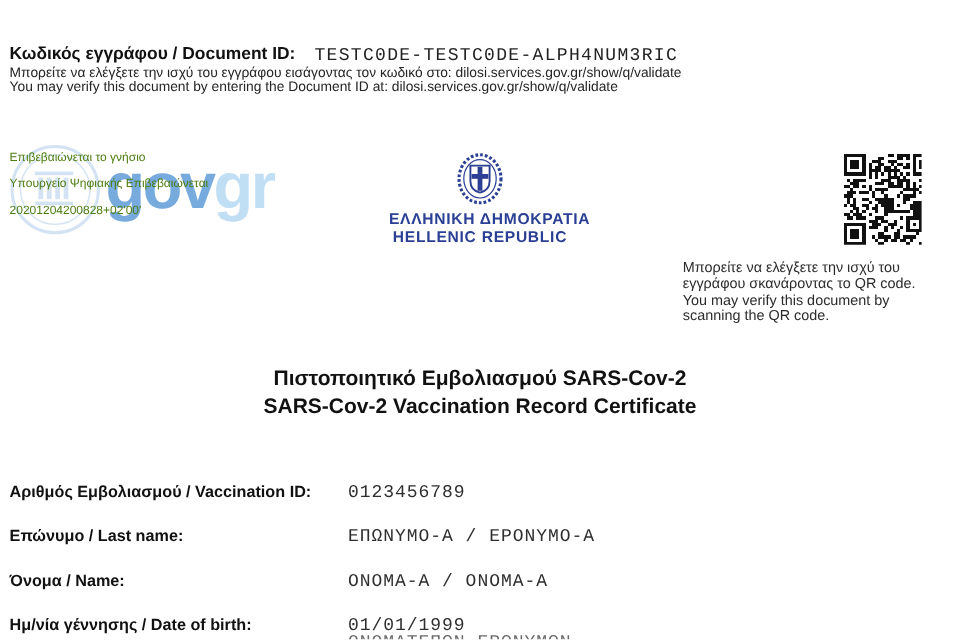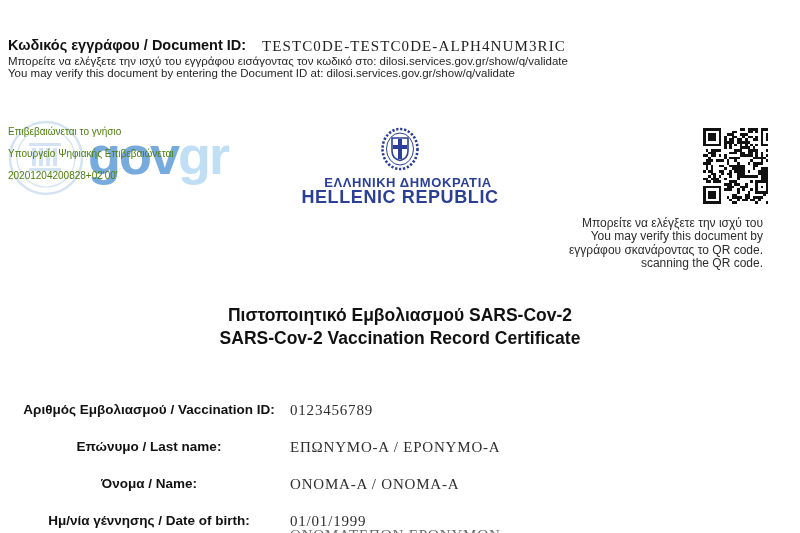--- a/index.html
+++ b/index.html
@@ -1,51 +1,51 @@
 <!DOCTYPE html>
 <html><head>
 <meta charset="utf-8">
 <style>
   html,body{margin:0;padding:0;background:#fff;}
   .page{
     position:relative;width:768px;height:533px;overflow:hidden;background:#fff;
     font-family:"Liberation Sans",sans-serif;color:#1a1a1a;
   }
-  .mono{font-family:Liberation Serif, serif;}
+  .mono{font-family:Liberation Mono, monospace;}
 
   
   .docid-label{position:absolute;left:8px;top:37px;font-size:14.5px;font-weight:bold;color:#111;}
   .docid-value{position:absolute;left:262px;top:38px;font-size:15px;letter-spacing:1.1px;color:#222;}
   .verify{position:absolute;left:8px;font-size:11.5px;color:#252525;}
   .verify.gr{top:55px;}
   .verify.en{top:67px;}
 
   
   .seal-bg{position:absolute;left:6px;top:118px;opacity:.38;}
   .watermark{position:absolute;left:88px;top:128px;font-size:54px;font-weight:bold;letter-spacing:-2px;line-height:1;font-family:Liberation Sans, sans-serif;}
   .watermark .wm-gov{color:#77abdd;}
   .watermark .wm-gr{color:#c0def4;}
   .stamp{position:absolute;left:8px;top:121px;font-size:10px;line-height:22px;color:#4d7c0f;}
 
   
   .emblem-block{position:absolute;left:0;top:127px;width:800px;text-align:center;pointer-events:none;}
   .emblem-svg{display:block;margin:0 auto 4px auto;}
   .rep-gr{font-size:13px;font-weight:bold;letter-spacing:.6px;color:#2b3f94;line-height:15px;margin-left:16px;}
-  .rep-en{font-size:18px;font-weight:bold;letter-spacing:.6px;color:#2b3f94;line-height:15px;}
+  .rep-en{font-size:13px;font-weight:bold;letter-spacing:.6px;color:#2b3f94;line-height:15px;}
 
   
   .qr{position:absolute;left:703px;top:128px;}
-  .qr-caption{position:absolute;right:5px;top:217px;text-align:right;font-size:12px;line-height:13.4px;color:#2b2b2b;}
+  .qr-caption{position:absolute;right:5px;top:217px;font-size:12px;line-height:13.4px;color:#2b2b2b;}
 
   
   .title{position:absolute;left:0;top:304px;width:800px;text-align:center;font-size:17.5px;font-weight:bold;line-height:22.5px;color:#111;}
 
   
   .fields{position:absolute;left:8px;top:402px;right:0;}
-  .frow{display:flex;align-items:flex-start;height:36.9px;text-align:center;}
+  .frow{display:flex;align-items:flex-start;height:36.9px;}
   .flabel{width:282px;font-size:13.5px;font-weight:bold;color:#111;}
   .fvalue{font-size:15px;letter-spacing:.8px;color:#2e2e2e;}
   .partial-value{position:absolute;left:290px;top:527px;font-size:15px;letter-spacing:.8px;color:#6a6a6a;}
 </style>
 </head>
 <body>
 
 <div class="page">
 
   <div class="docid-label">Κωδικός εγγράφου / Document ID:</div>
@@ -85,22 +85,22 @@
     <div class="rep-gr">ΕΛΛΗΝΙΚΗ ΔΗΜΟΚΡΑΤΙΑ</div>
     <div class="rep-en">HELLENIC REPUBLIC</div>
   </div>
 
   <svg id="qr-svg" class="qr" width="76" height="76" viewBox="0 0 29 29" style="shape-rendering:crispEdges">
       <path d="M0 0h1v1h-1zM1 0h1v1h-1zM2 0h1v1h-1zM3 0h1v1h-1zM4 0h1v1h-1zM5 0h1v1h-1zM6 0h1v1h-1zM14 0h1v1h-1zM15 0h1v1h-1zM17 0h1v1h-1zM18 0h1v1h-1zM19 0h1v1h-1zM20 0h1v1h-1zM22 0h1v1h-1zM23 0h1v1h-1zM24 0h1v1h-1zM25 0h1v1h-1zM26 0h1v1h-1zM27 0h1v1h-1zM28 0h1v1h-1zM0 1h1v1h-1zM6 1h1v1h-1zM11 1h1v1h-1zM12 1h1v1h-1zM17 1h1v1h-1zM18 1h1v1h-1zM20 1h1v1h-1zM22 1h1v1h-1zM28 1h1v1h-1zM0 2h1v1h-1zM2 2h1v1h-1zM3 2h1v1h-1zM4 2h1v1h-1zM6 2h1v1h-1zM9 2h1v1h-1zM10 2h1v1h-1zM11 2h1v1h-1zM14 2h1v1h-1zM15 2h1v1h-1zM16 2h1v1h-1zM22 2h1v1h-1zM24 2h1v1h-1zM25 2h1v1h-1zM26 2h1v1h-1zM28 2h1v1h-1zM0 3h1v1h-1zM2 3h1v1h-1zM3 3h1v1h-1zM4 3h1v1h-1zM6 3h1v1h-1zM8 3h1v1h-1zM11 3h1v1h-1zM12 3h1v1h-1zM15 3h1v1h-1zM17 3h1v1h-1zM18 3h1v1h-1zM20 3h1v1h-1zM22 3h1v1h-1zM24 3h1v1h-1zM25 3h1v1h-1zM26 3h1v1h-1zM28 3h1v1h-1zM0 4h1v1h-1zM2 4h1v1h-1zM3 4h1v1h-1zM4 4h1v1h-1zM6 4h1v1h-1zM8 4h1v1h-1zM10 4h1v1h-1zM11 4h1v1h-1zM13 4h1v1h-1zM14 4h1v1h-1zM16 4h1v1h-1zM19 4h1v1h-1zM20 4h1v1h-1zM22 4h1v1h-1zM24 4h1v1h-1zM25 4h1v1h-1zM26 4h1v1h-1zM28 4h1v1h-1zM0 5h1v1h-1zM6 5h1v1h-1zM8 5h1v1h-1zM9 5h1v1h-1zM10 5h1v1h-1zM11 5h1v1h-1zM13 5h1v1h-1zM14 5h1v1h-1zM15 5h1v1h-1zM16 5h1v1h-1zM17 5h1v1h-1zM22 5h1v1h-1zM28 5h1v1h-1zM0 6h1v1h-1zM1 6h1v1h-1zM2 6h1v1h-1zM3 6h1v1h-1zM4 6h1v1h-1zM5 6h1v1h-1zM6 6h1v1h-1zM8 6h1v1h-1zM10 6h1v1h-1zM12 6h1v1h-1zM14 6h1v1h-1zM16 6h1v1h-1zM18 6h1v1h-1zM20 6h1v1h-1zM22 6h1v1h-1zM23 6h1v1h-1zM24 6h1v1h-1zM25 6h1v1h-1zM26 6h1v1h-1zM27 6h1v1h-1zM28 6h1v1h-1zM8 7h1v1h-1zM10 7h1v1h-1zM14 7h1v1h-1zM15 7h1v1h-1zM16 7h1v1h-1zM17 7h1v1h-1zM19 7h1v1h-1zM1 8h1v1h-1zM3 8h1v1h-1zM4 8h1v1h-1zM5 8h1v1h-1zM6 8h1v1h-1zM12 8h1v1h-1zM13 8h1v1h-1zM14 8h1v1h-1zM17 8h1v1h-1zM18 8h1v1h-1zM19 8h1v1h-1zM20 8h1v1h-1zM24 8h1v1h-1zM26 8h1v1h-1zM27 8h1v1h-1zM28 8h1v1h-1zM2 9h1v1h-1zM3 9h1v1h-1zM4 9h1v1h-1zM10 9h1v1h-1zM11 9h1v1h-1zM12 9h1v1h-1zM14 9h1v1h-1zM15 9h1v1h-1zM17 9h1v1h-1zM18 9h1v1h-1zM20 9h1v1h-1zM22 9h1v1h-1zM26 9h1v1h-1zM0 10h1v1h-1zM1 10h1v1h-1zM3 10h1v1h-1zM4 10h1v1h-1zM6 10h1v1h-1zM8 10h1v1h-1zM14 10h1v1h-1zM15 10h1v1h-1zM16 10h1v1h-1zM17 10h1v1h-1zM18 10h1v1h-1zM20 10h1v1h-1zM22 10h1v1h-1zM24 10h1v1h-1zM26 10h1v1h-1zM28 10h1v1h-1zM2 11h1v1h-1zM8 11h1v1h-1zM10 11h1v1h-1zM11 11h1v1h-1zM12 11h1v1h-1zM13 11h1v1h-1zM19 11h1v1h-1zM20 11h1v1h-1zM21 11h1v1h-1zM22 11h1v1h-1zM23 11h1v1h-1zM27 11h1v1h-1zM28 11h1v1h-1zM1 12h1v1h-1zM2 12h1v1h-1zM3 12h1v1h-1zM5 12h1v1h-1zM6 12h1v1h-1zM7 12h1v1h-1zM9 12h1v1h-1zM12 12h1v1h-1zM18 12h1v1h-1zM22 12h1v1h-1zM24 12h1v1h-1zM27 12h1v1h-1zM0 13h1v1h-1zM1 13h1v1h-1zM2 13h1v1h-1zM9 13h1v1h-1zM13 13h1v1h-1zM17 13h1v1h-1zM19 13h1v1h-1zM20 13h1v1h-1zM21 13h1v1h-1zM22 13h1v1h-1zM27 13h1v1h-1zM28 13h1v1h-1zM1 14h1v1h-1zM3 14h1v1h-1zM6 14h1v1h-1zM7 14h1v1h-1zM10 14h1v1h-1zM11 14h1v1h-1zM12 14h1v1h-1zM13 14h1v1h-1zM14 14h1v1h-1zM15 14h1v1h-1zM19 14h1v1h-1zM20 14h1v1h-1zM25 14h1v1h-1zM28 14h1v1h-1zM1 15h1v1h-1zM3 15h1v1h-1zM8 15h1v1h-1zM11 15h1v1h-1zM12 15h1v1h-1zM13 15h1v1h-1zM14 15h1v1h-1zM15 15h1v1h-1zM19 15h1v1h-1zM22 15h1v1h-1zM23 15h1v1h-1zM24 15h1v1h-1zM26 15h1v1h-1zM27 15h1v1h-1zM28 15h1v1h-1zM0 16h1v1h-1zM2 16h1v1h-1zM3 16h1v1h-1zM6 16h1v1h-1zM7 16h1v1h-1zM10 16h1v1h-1zM12 16h1v1h-1zM13 16h1v1h-1zM14 16h1v1h-1zM15 16h1v1h-1zM17 16h1v1h-1zM21 16h1v1h-1zM22 16h1v1h-1zM23 16h1v1h-1zM24 16h1v1h-1zM27 16h1v1h-1zM3 17h1v1h-1zM4 17h1v1h-1zM7 17h1v1h-1zM9 17h1v1h-1zM10 17h1v1h-1zM13 17h1v1h-1zM14 17h1v1h-1zM15 17h1v1h-1zM21 17h1v1h-1zM22 17h1v1h-1zM23 17h1v1h-1zM24 17h1v1h-1zM25 17h1v1h-1zM26 17h1v1h-1zM2 18h1v1h-1zM4 18h1v1h-1zM6 18h1v1h-1zM10 18h1v1h-1zM13 18h1v1h-1zM14 18h1v1h-1zM15 18h1v1h-1zM16 18h1v1h-1zM17 18h1v1h-1zM18 18h1v1h-1zM19 18h1v1h-1zM20 18h1v1h-1zM22 18h1v1h-1zM23 18h1v1h-1zM24 18h1v1h-1zM26 18h1v1h-1zM27 18h1v1h-1zM28 18h1v1h-1zM0 19h1v1h-1zM1 19h1v1h-1zM3 19h1v1h-1zM4 19h1v1h-1zM5 19h1v1h-1zM8 19h1v1h-1zM13 19h1v1h-1zM22 19h1v1h-1zM23 19h1v1h-1zM24 19h1v1h-1zM27 19h1v1h-1zM28 19h1v1h-1zM1 20h1v1h-1zM2 20h1v1h-1zM4 20h1v1h-1zM5 20h1v1h-1zM6 20h1v1h-1zM10 20h1v1h-1zM11 20h1v1h-1zM12 20h1v1h-1zM18 20h1v1h-1zM20 20h1v1h-1zM21 20h1v1h-1zM22 20h1v1h-1zM23 20h1v1h-1zM24 20h1v1h-1zM25 20h1v1h-1zM27 20h1v1h-1zM28 20h1v1h-1zM8 21h1v1h-1zM9 21h1v1h-1zM10 21h1v1h-1zM12 21h1v1h-1zM13 21h1v1h-1zM16 21h1v1h-1zM20 21h1v1h-1zM24 21h1v1h-1zM28 21h1v1h-1zM0 22h1v1h-1zM1 22h1v1h-1zM2 22h1v1h-1zM3 22h1v1h-1zM4 22h1v1h-1zM5 22h1v1h-1zM6 22h1v1h-1zM9 22h1v1h-1zM10 22h1v1h-1zM11 22h1v1h-1zM14 22h1v1h-1zM15 22h1v1h-1zM16 22h1v1h-1zM20 22h1v1h-1zM22 22h1v1h-1zM24 22h1v1h-1zM0 23h1v1h-1zM6 23h1v1h-1zM8 23h1v1h-1zM9 23h1v1h-1zM10 23h1v1h-1zM13 23h1v1h-1zM15 23h1v1h-1zM18 23h1v1h-1zM20 23h1v1h-1zM24 23h1v1h-1zM25 23h1v1h-1zM26 23h1v1h-1zM27 23h1v1h-1zM28 23h1v1h-1zM0 24h1v1h-1zM2 24h1v1h-1zM3 24h1v1h-1zM4 24h1v1h-1zM6 24h1v1h-1zM13 24h1v1h-1zM17 24h1v1h-1zM20 24h1v1h-1zM21 24h1v1h-1zM22 24h1v1h-1zM23 24h1v1h-1zM24 24h1v1h-1zM0 25h1v1h-1zM2 25h1v1h-1zM3 25h1v1h-1zM4 25h1v1h-1zM6 25h1v1h-1zM11 25h1v1h-1zM12 25h1v1h-1zM16 25h1v1h-1zM17 25h1v1h-1zM23 25h1v1h-1zM0 26h1v1h-1zM2 26h1v1h-1zM3 26h1v1h-1zM4 26h1v1h-1zM6 26h1v1h-1zM9 26h1v1h-1zM11 26h1v1h-1zM12 26h1v1h-1zM13 26h1v1h-1zM14 26h1v1h-1zM16 26h1v1h-1zM17 26h1v1h-1zM19 26h1v1h-1zM20 26h1v1h-1zM21 26h1v1h-1zM22 26h1v1h-1zM25 26h1v1h-1zM28 26h1v1h-1zM0 27h1v1h-1zM6 27h1v1h-1zM10 27h1v1h-1zM13 27h1v1h-1zM15 27h1v1h-1zM16 27h1v1h-1zM18 27h1v1h-1zM19 27h1v1h-1zM21 27h1v1h-1zM28 27h1v1h-1zM0 28h1v1h-1zM1 28h1v1h-1zM2 28h1v1h-1zM3 28h1v1h-1zM4 28h1v1h-1zM5 28h1v1h-1zM6 28h1v1h-1zM11 28h1v1h-1zM12 28h1v1h-1zM20 28h1v1h-1zM24 28h1v1h-1zM25 28h1v1h-1zM28 28h1v1h-1z" fill="#111111"></path>
     </svg>
 
   <div class="qr-caption">
     <div>Μπορείτε να ελέγξετε την ισχύ του</div>
+    <div>εγγράφου σκανάροντας το QR code.</div>
     <div>You may verify this document by</div>
-    <div>εγγράφου σκανάροντας το QR code.</div>
     <div>scanning the QR code.</div>
   </div>
 
   <div class="title">
     <div>Πιστοποιητικό Εμβολιασμού SARS-Cov-2</div>
     <div>SARS-Cov-2 Vaccination Record Certificate</div>
   </div>
 
   <div class="fields">
     <div class="frow">

